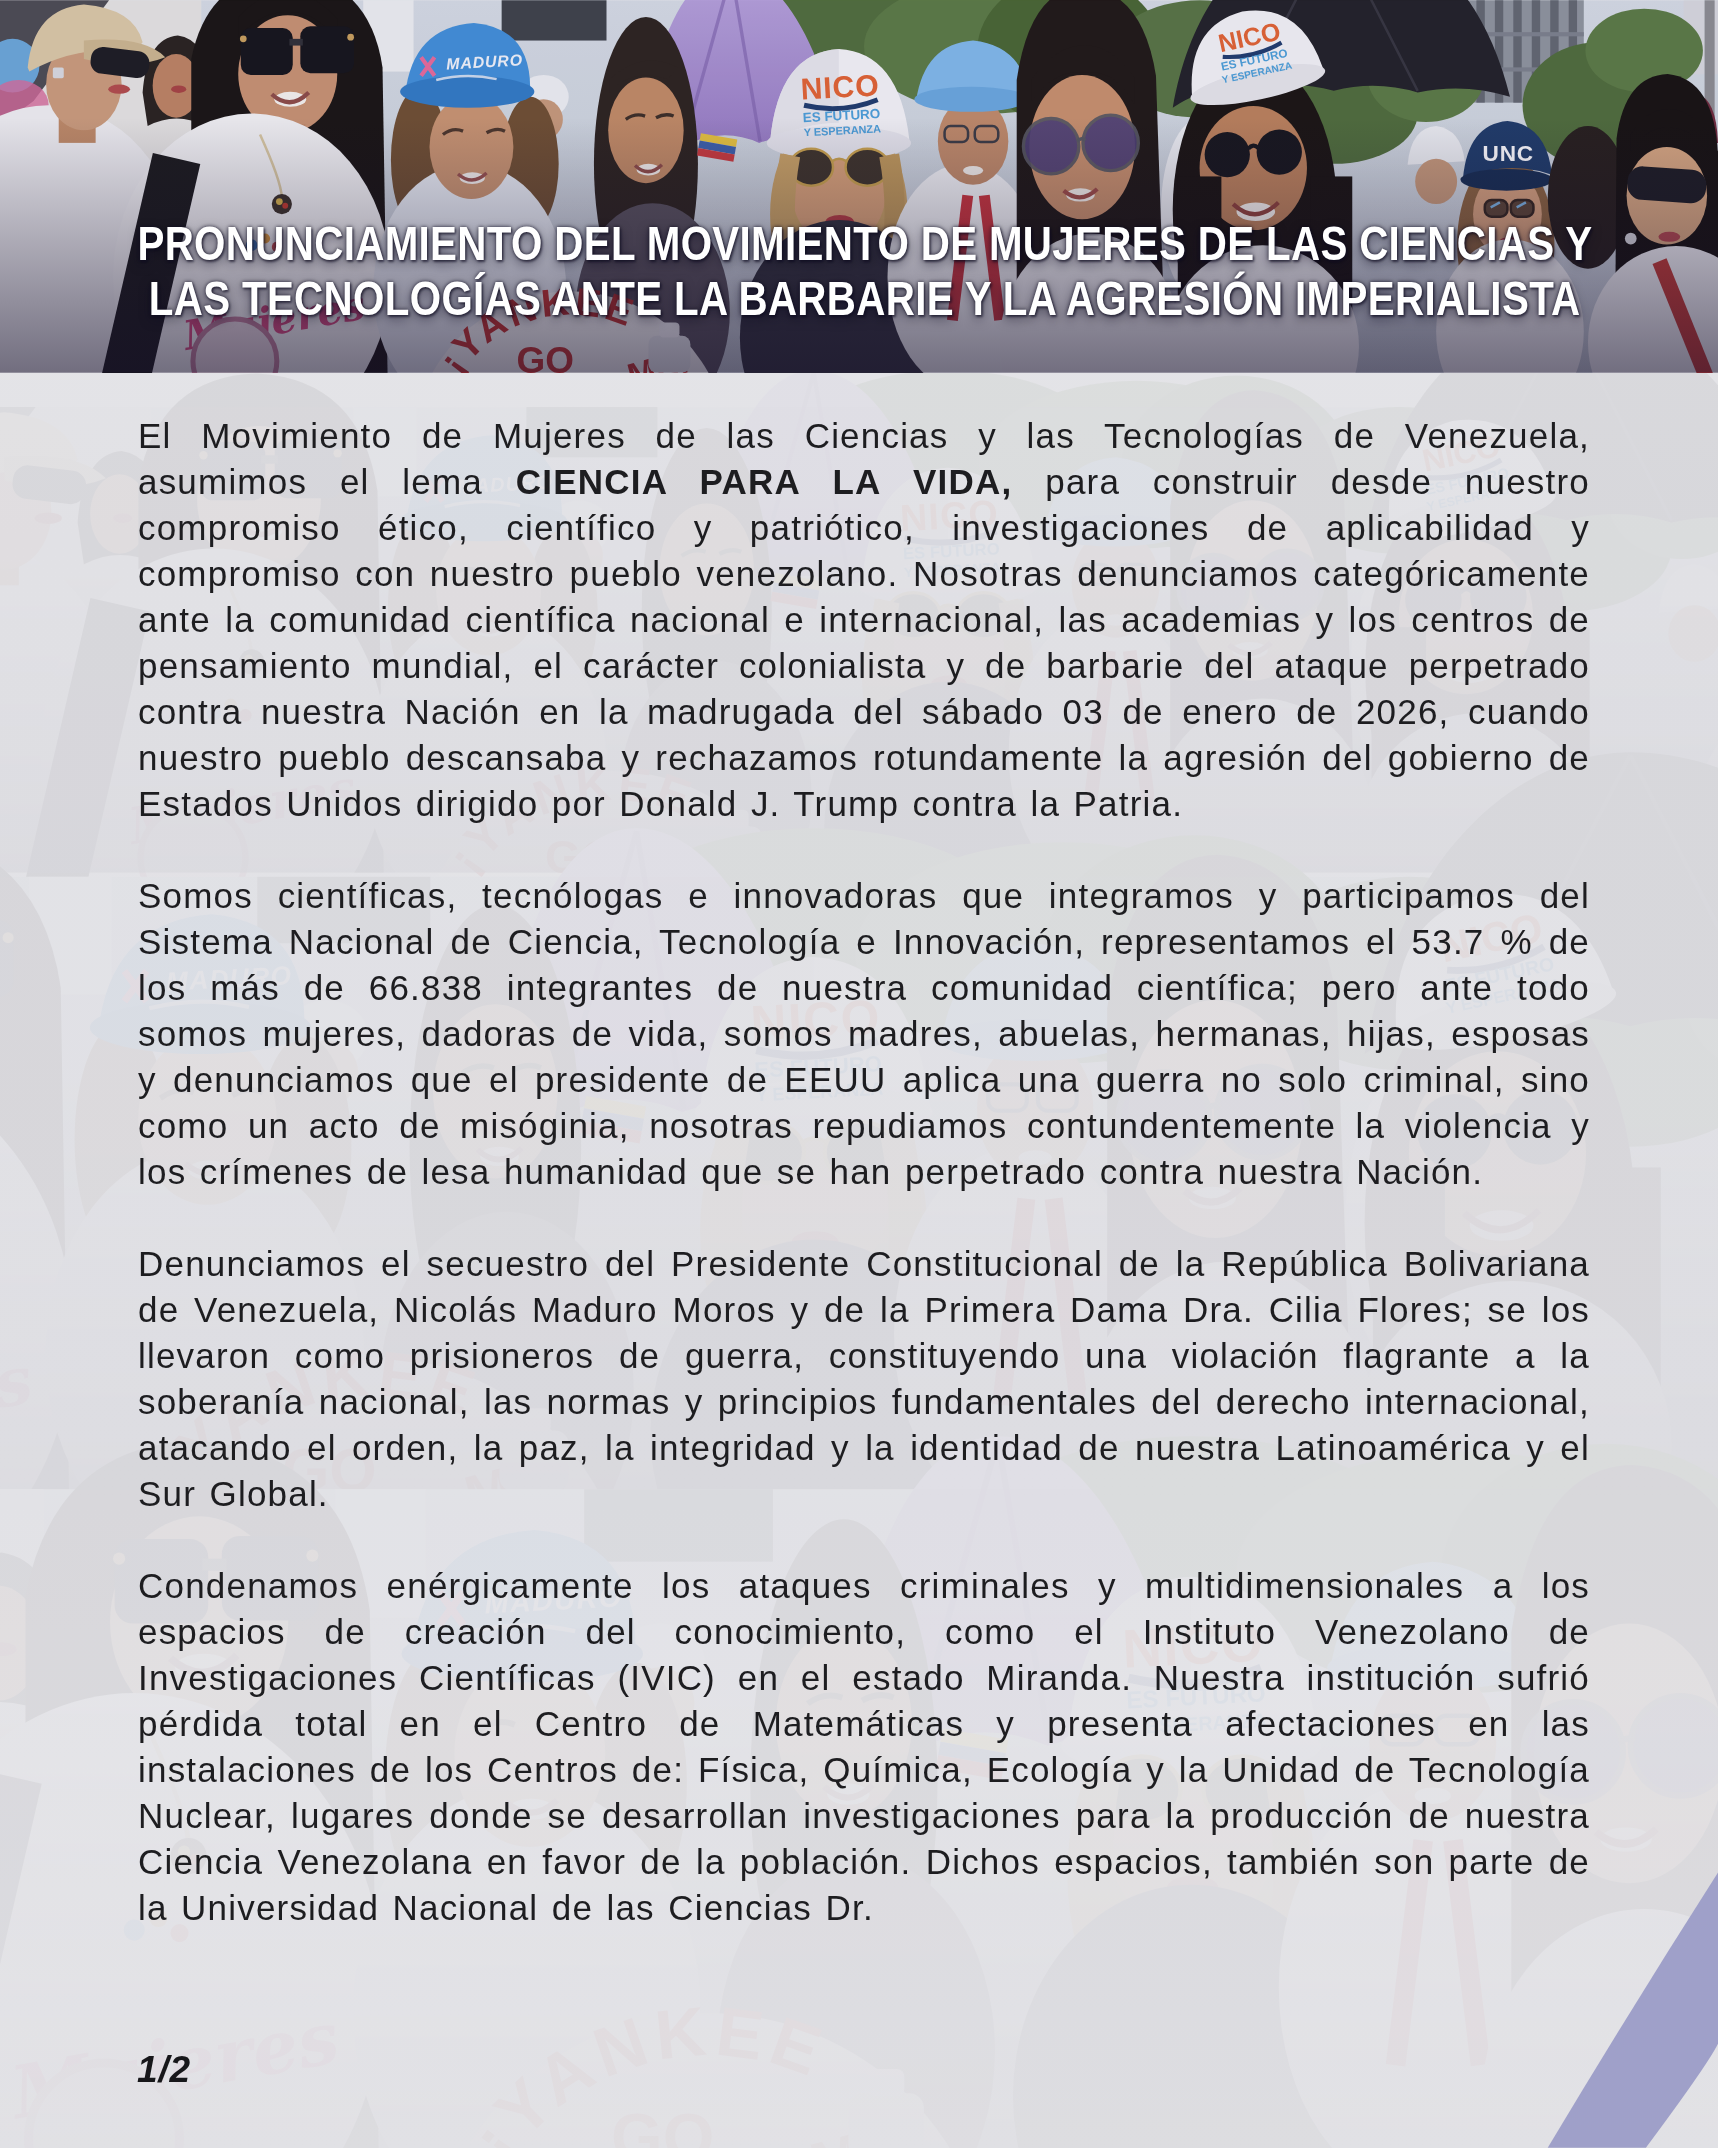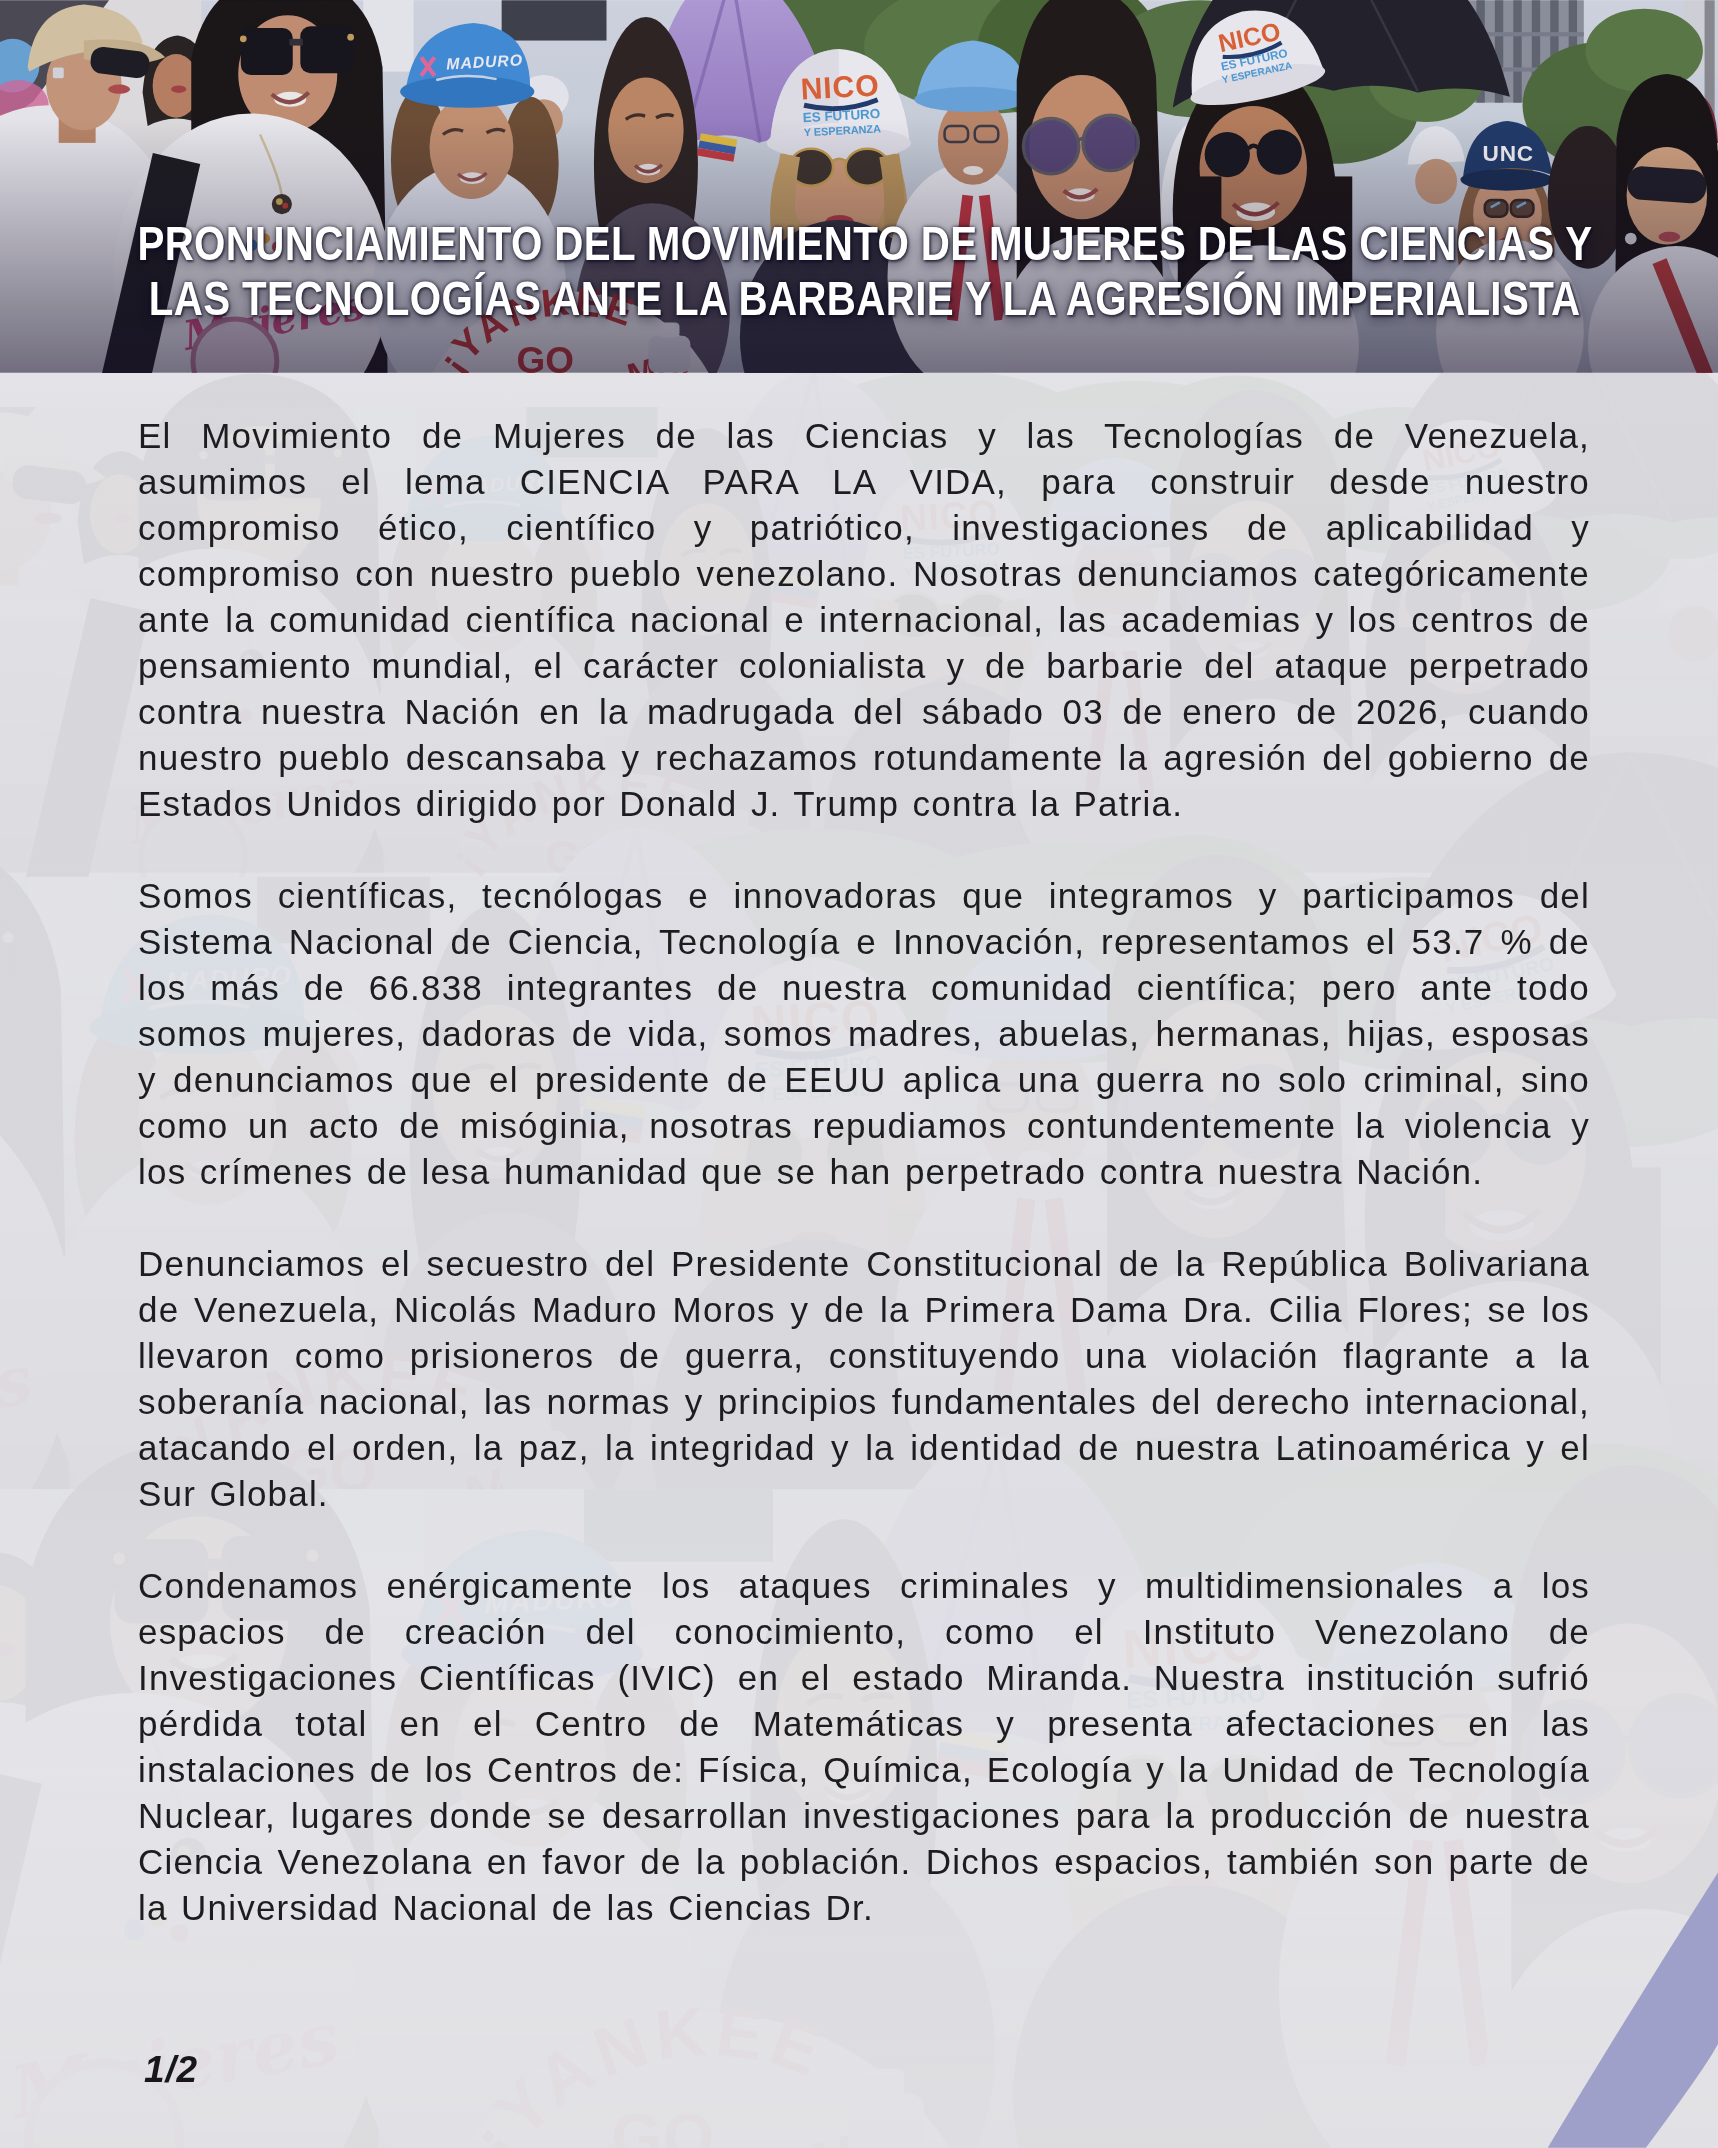--- a/index.html
+++ b/index.html
@@ -18,23 +18,23 @@
     font-size:48px;font-weight:700;line-height:55px;letter-spacing:0.4px;white-space:nowrap;
     transform:scaleX(.84);transform-origin:50% 50%;
     text-shadow:0 0 4.2px rgba(14,12,32,.85),0 4.2px 11.7px rgba(14,12,32,.55),1.7px 1.7px 2.5px rgba(14,12,32,.5);
   }
   .body-text{
     position:absolute;left:138px;top:413px;width:1452px;
     font-size:35px;line-height:46px;letter-spacing:1.2px;word-spacing:2.5px;
     color:#1d1d20;text-align:justify;hyphens:none;
   }
   .body-text p{margin:0 0 46px 0;}
-  .body-text .b{font-weight:400;}
+  .body-text .b{font-weight:700;}
   .pagenum{
-    position:absolute;left:144px;top:2049px;font-size:37px;font-weight:700;font-style:italic;
+    position:absolute;left:137px;top:2049px;font-size:37px;font-weight:700;font-style:italic;
     color:#17171a;letter-spacing:0.8px;
   }
 </style>
 </head>
 <body>
 
 <div class="page">
 
   <svg class="photo-svg" width="1718" height="373" viewBox="0 0 2048 444" aria-hidden="true">
     <defs>

